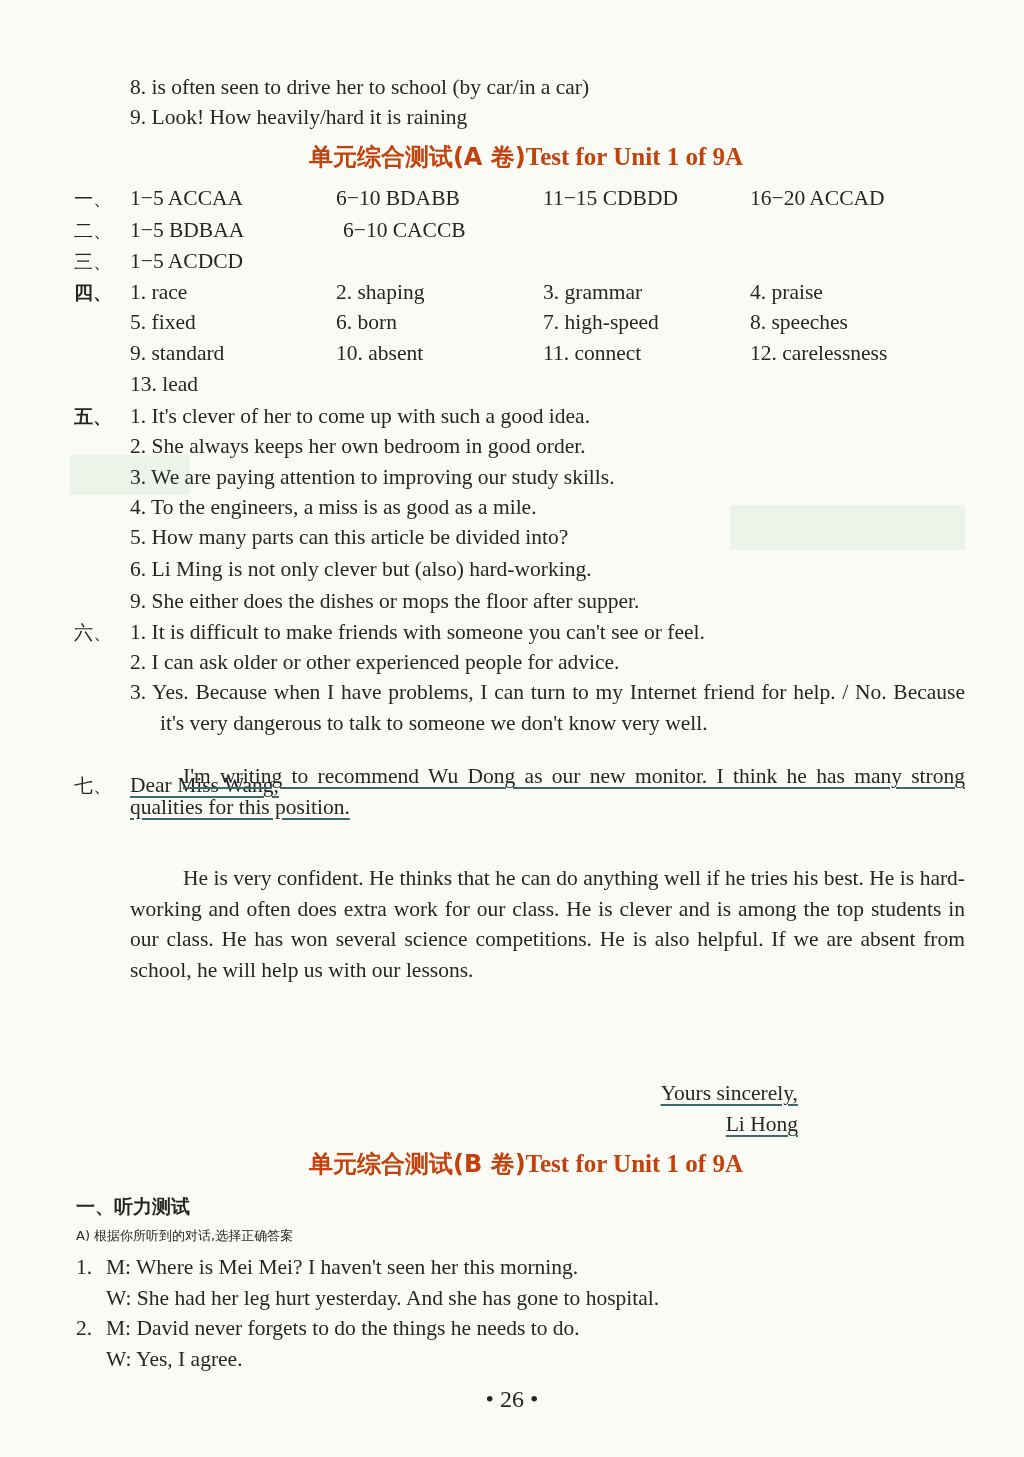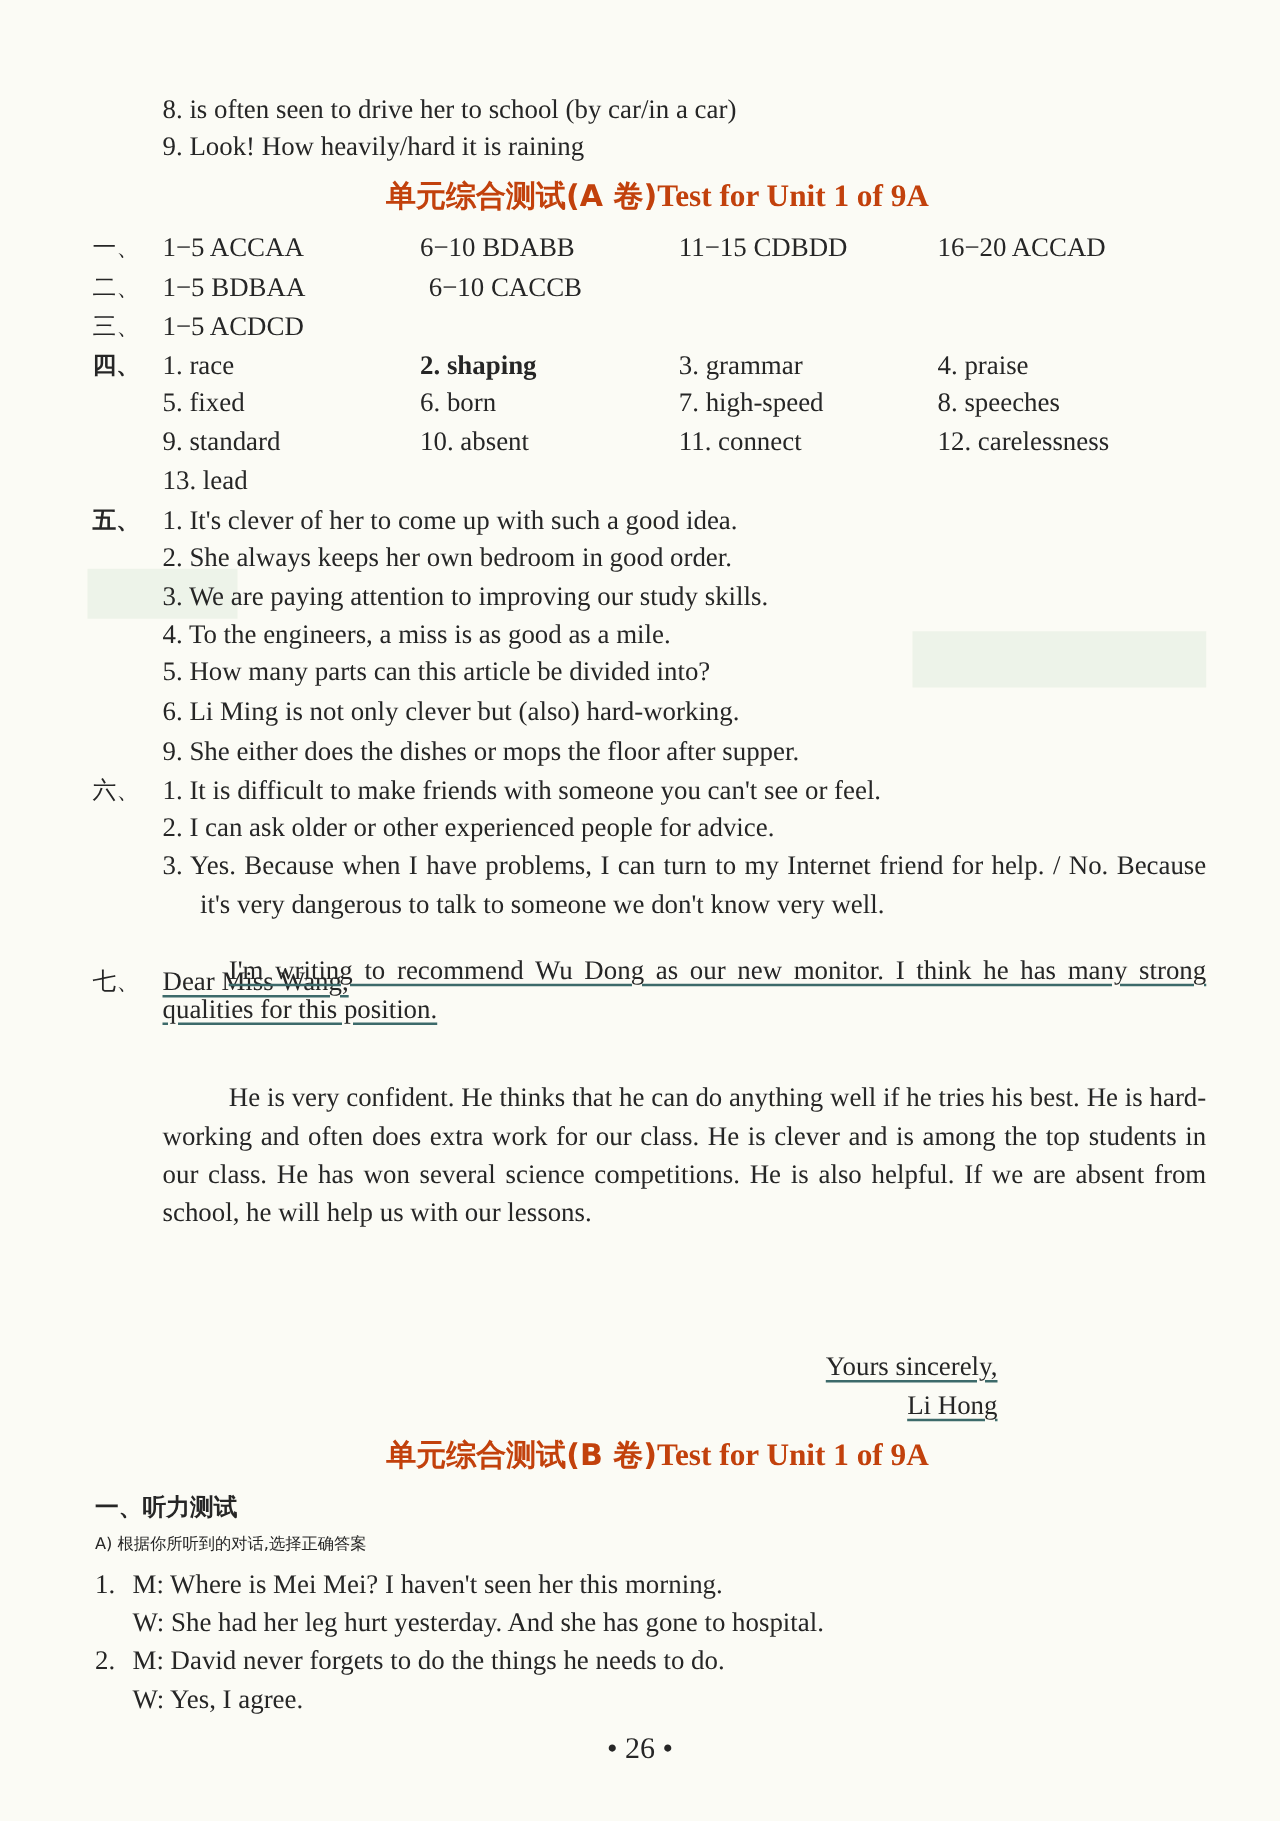--- a/index.html
+++ b/index.html
@@ -54,21 +54,21 @@
 
   <div class="marker cn" style="top:215px;">二、</div>
   <div class="col" style="left:130px; top:215px;">1−5 BDBAA</div>
   <div class="col" style="left:332px; top:215px;margin-left:11px;">6−10 CACCB</div>
 
   <div class="marker cn" style="top:246px;">三、</div>
   <div class="col" style="left:130px; top:246px;">1−5 ACDCD</div>
 
   <div class="marker cn" style="top:277px; font-weight:bold;">四、</div>
   <div class="col" style="left:130px; top:277px;">1. race</div>
-  <div class="col" style="left:336px; top:277px;font-weight:bold;">2. shaping</div>
+  <div class="col" style="left:336px; top:277px;">2. shaping</div>
   <div class="col" style="left:543px; top:277px;">3. grammar</div>
   <div class="col" style="left:750px; top:277px;">4. praise</div>
 
   <div class="col" style="left:130px; top:307px;">5. fixed</div>
   <div class="col" style="left:336px; top:307px;">6. born</div>
   <div class="col" style="left:543px; top:307px;">7. high-speed</div>
   <div class="col" style="left:750px; top:307px;">8. speeches</div>
 
   <div class="col" style="left:130px; top:338px;">9. standard</div>
   <div class="col" style="left:336px; top:338px;">10. absent</div>

